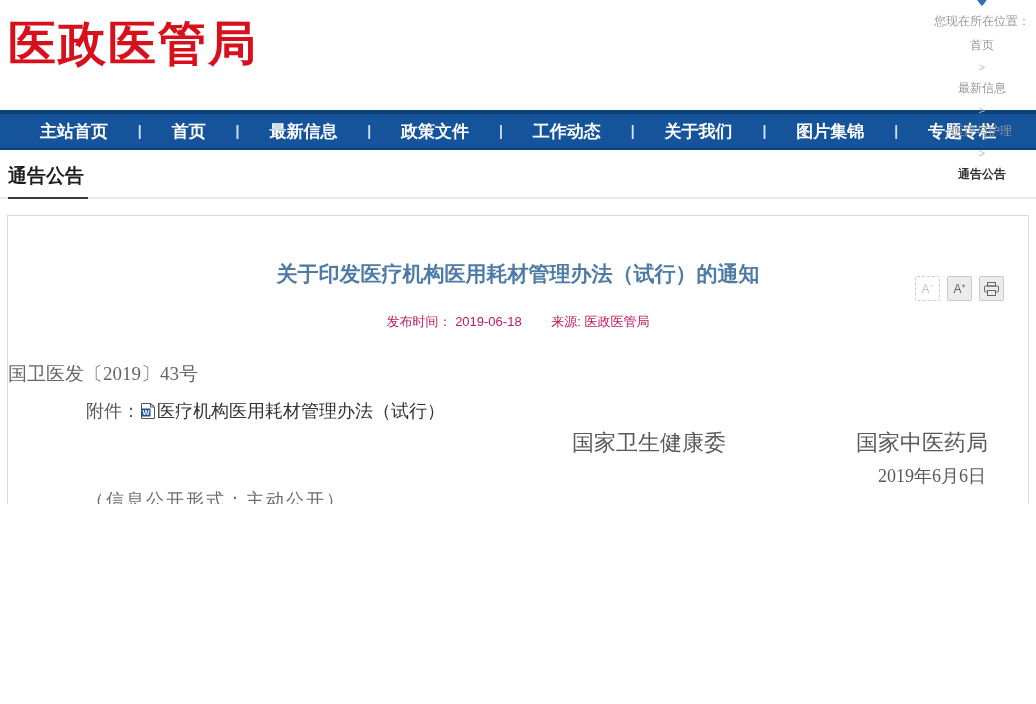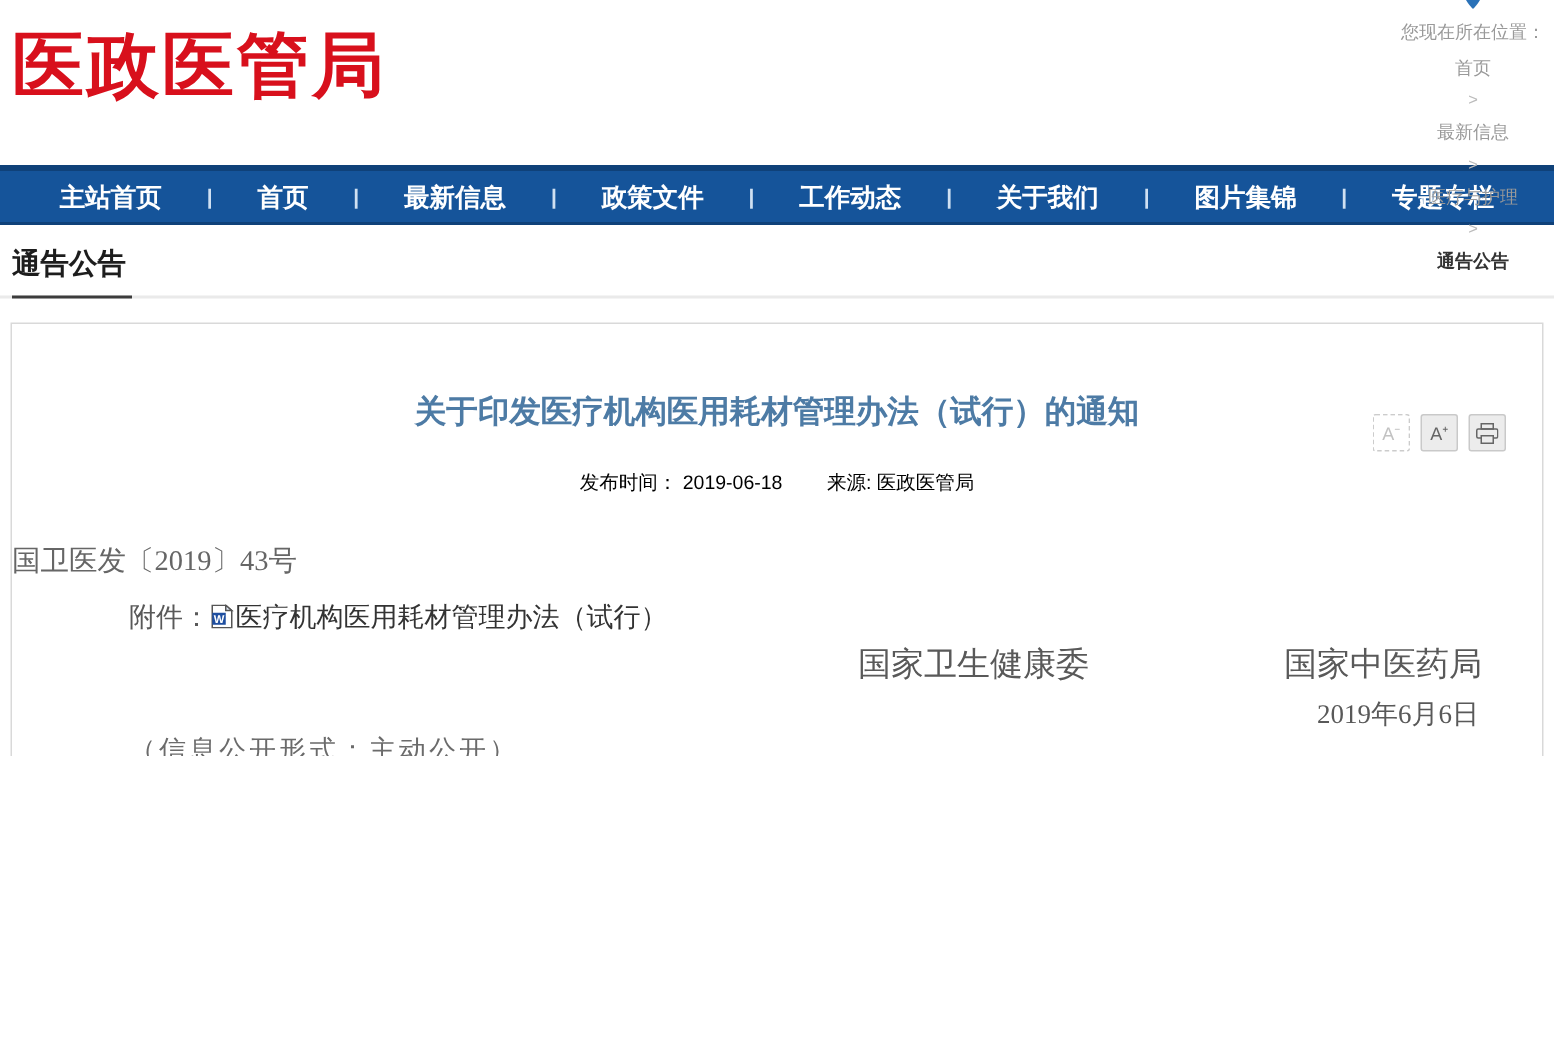--- a/index.html
+++ b/index.html
@@ -54,21 +54,21 @@
   .content-box {
     margin:16px 7px 0 7px; height:520px;
     background:#fff; border:1px solid #d9d9d9; position:relative;
   }
   .article-title {
     margin-top:44px; text-align:center;
     font-size:21px; font-weight:bold; color:#4d7ba5;
   }
   .article-meta {
     margin-top:25px; text-align:center;
-    font-size:13px; color:#000000;
+    font-size:13px; color:#be185d;
   }
   .article-meta .meta-val { margin-right:26px; }
   .tools {
     position:absolute; top:60px; right:24px; display:flex; gap:7px;
   }
   .tool-btn {
     width:25px; height:25px; font-size:12px; line-height:1;
     display:flex; align-items:center; justify-content:center;
     background:#ececec; border:1px solid #c9c9c9; border-radius:2px;
     color:#666; cursor:pointer; font-family:"Liberation Sans", sans-serif;

